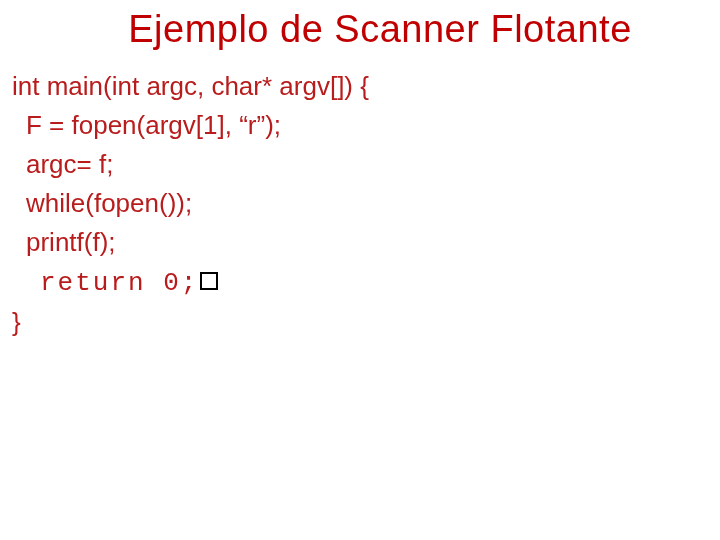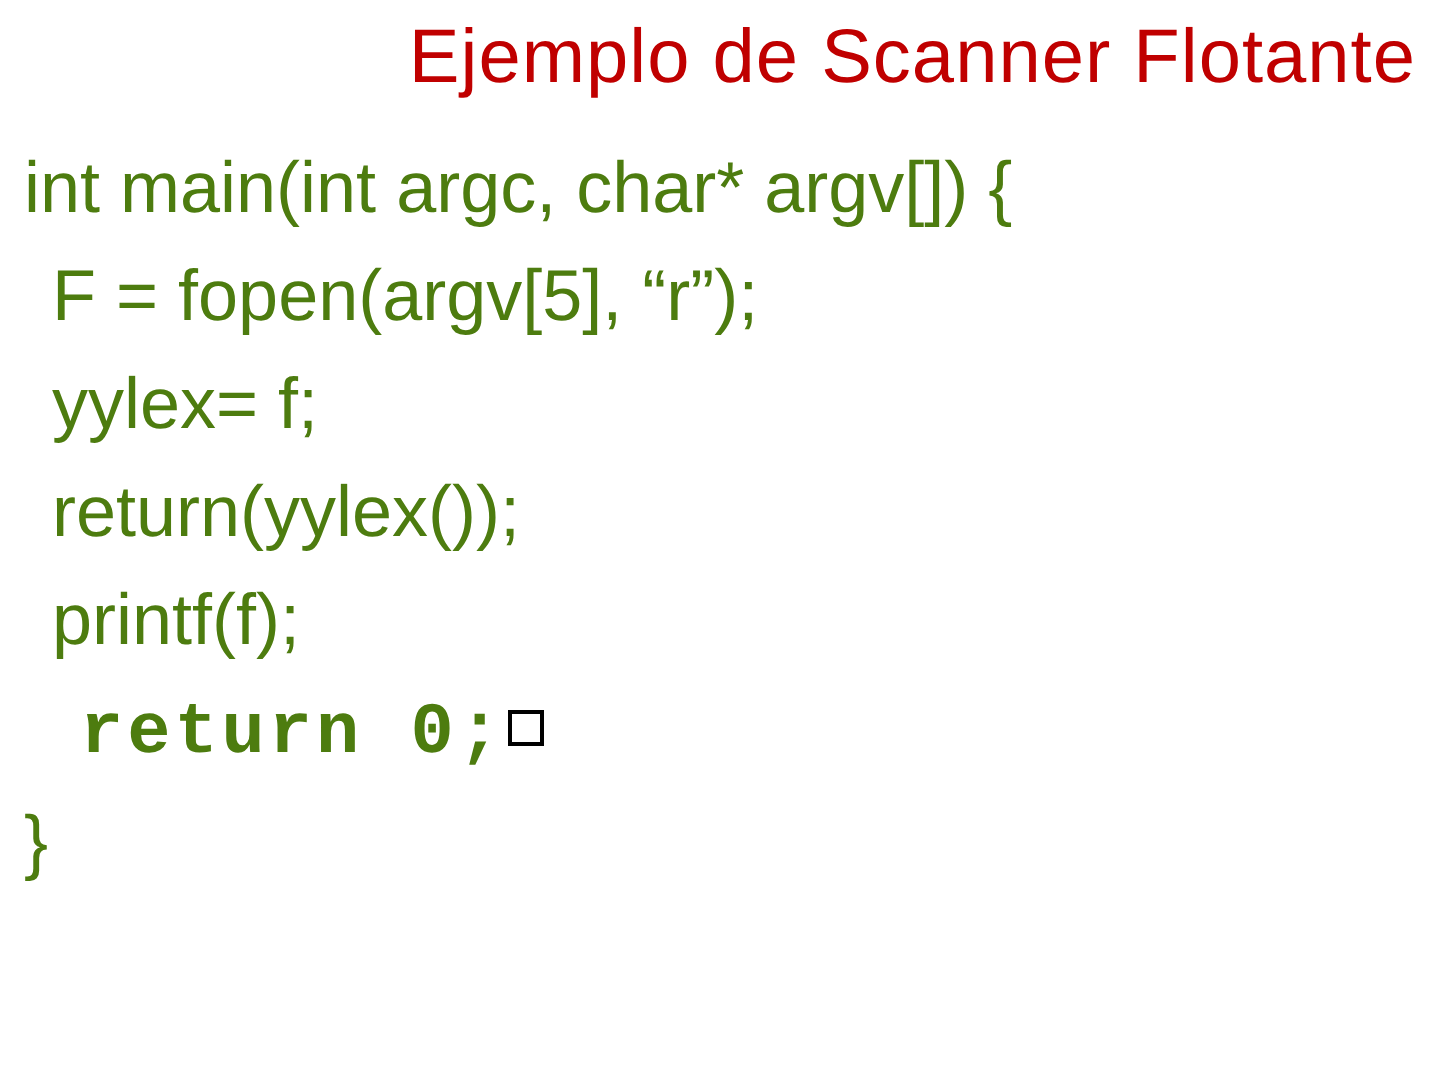--- a/index.html
+++ b/index.html
@@ -16,62 +16,61 @@
     }
     .slide {
       width: 100%;
       height: 100%;
       padding: 8px 12px 0 12px;
     }
     .title {
       color: #c00000;
       font-size: 38px;
       font-weight: normal;
-      text-align: right;
+      text-align: center;
       margin-bottom: 16px;
       padding-left: 40px;
       letter-spacing: 0.5px;
     }
     .code-block {
-      color: #4d7c0f;
-      font-size: 36px;
+      color: #b91c1c;
+      font-size: 26px;
       line-height: 1.5;
     }
     .code-line {
       white-space: pre;
     }
     .indent-1 {
       padding-left: 14px;
     }
     .indent-2 {
       padding-left: 28px;
     }
     .mono {
       font-family: "Courier New", Courier, monospace;
       letter-spacing: 2px;
-      font-weight: bold;
     }
     .box-glyph {
       display: inline-block;
       width: 18px;
       height: 18px;
       border: 2px solid #000;
       vertical-align: middle;
       margin-left: 2px;
       position: relative;
       top: -2px;
     }
   </style>
 </head>
 <body>
 
 <div class="slide">
   <h1 class="title">Ejemplo de Scanner Flotante</h1>
   <div class="code-block">
     <div class="code-line">int main(int argc, char* argv[]) {</div>
-    <div class="code-line indent-1">F = fopen(argv[5], “r”);</div>
-    <div class="code-line indent-1">yylex= f;</div>
-    <div class="code-line indent-1">return(yylex());</div>
+    <div class="code-line indent-1">F = fopen(argv[1], “r”);</div>
+    <div class="code-line indent-1">argc= f;</div>
+    <div class="code-line indent-1">while(fopen());</div>
     <div class="code-line indent-1">printf(f);</div>
     <div class="code-line indent-2"><span class="mono">return 0;</span><span class="box-glyph"></span></div>
     <div class="code-line">}</div>
   </div>
 </div>
 
 </body></html>

